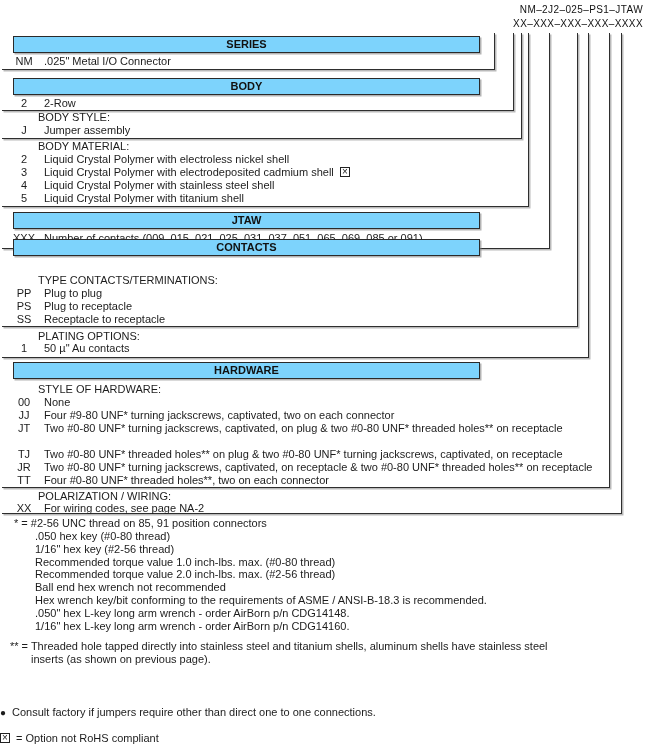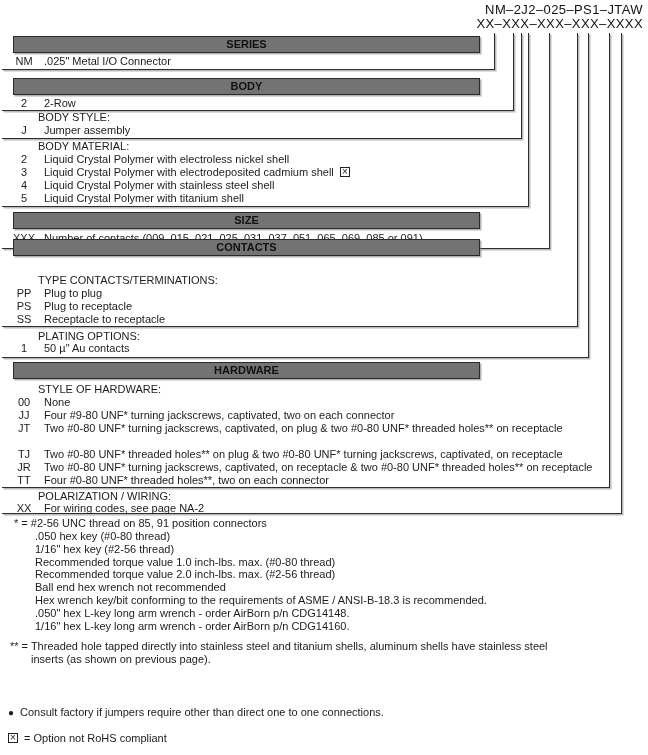--- a/index.html
+++ b/index.html
@@ -3,44 +3,44 @@
 <meta charset="utf-8">
 <style>
   html,body{margin:0;padding:0;background:#ffffff;}
   .page{
     position:relative;width:648px;height:755px;background:#ffffff;
     font-family:"Liberation Sans", sans-serif;font-size:11px;color:#1c1c1c;
     overflow:hidden;
   }
   
   .pn{position:absolute;top:3px;right:5px;text-align:right;
-      font-size:13px;letter-spacing:0.4px;line-height:13.5px;color:#111;}
+      font-size:10px;letter-spacing:0.4px;line-height:13.5px;color:#111;}
   
   .ls{position:absolute;left:2px;top:33px;
       border-right:1.3px solid #2e2e2e;border-bottom:1.3px solid #2e2e2e;
       box-shadow:1.5px 1.5px 0 rgba(130,130,130,0.55);}
   
-  .hdr{position:absolute;left:13px;width:465px;height:15px;background:#737373;
+  .hdr{position:absolute;left:13px;width:465px;height:15px;background:#7dd3fc;
        border:1.4px solid #2a2a2a;box-shadow:1.5px 1.5px 0 rgba(130,130,130,0.6);
        text-align:center;font-weight:bold;font-size:11px;line-height:15px;color:#111;}
   
   .row{position:absolute;left:0;width:640px;height:13px;line-height:13px;white-space:nowrap;margin-left:6px;}
   .code{position:absolute;left:0;width:36px;text-align:center;}
   .desc{position:absolute;left:38px;}
   .lbl{position:absolute;left:38px;height:13px;line-height:13px;white-space:nowrap;}
   
   .boxed-x{display:inline-block;position:relative;width:8px;height:8px;
            border:1px solid #222;vertical-align:-1px;margin-left:6px;}
   .boxed-x::before{content:"\00d7";position:absolute;left:0;top:0;width:8px;height:8px;
            font-size:10px;line-height:8px;text-align:center;color:#222;}
   
   .fn{position:absolute;white-space:nowrap;}
   .fn .sub{margin-left:21px;}
   .fn-line{line-height:12.85px;}
-  .bullet-line{position:absolute;left:8px;white-space:nowrap;}
+  .bullet-line{position:absolute;left:0;white-space:nowrap;}
   .bullet-glyph{font-size:10px;margin-right:6px;}
 </style>
 </head>
 <body>
 
 <div class="page">
 
   <div class="pn">
     <div>NM–2J2–025–PS1–JTAW</div>
     <div>XX–XXX–XXX–XXX–XXXX</div>
@@ -88,21 +88,21 @@
   <div class="row" style="top:179px">
     <span class="code">4</span>
     <span class="desc">Liquid Crystal Polymer with stainless steel shell</span>
   </div>
   <div class="row" style="top:192px">
     <span class="code">5</span>
     <span class="desc">Liquid Crystal Polymer with titanium shell</span>
   </div>
 
   <div class="hdr" style="top:212px">
-    <span>SIZE</span>
+    <span>JTAW</span>
   </div>
   <div class="row" style="top:232px">
     <span class="code">XXX</span>
     <span class="desc">Number of contacts (009, 015, 021, 025, 031, 037, 051, 065, 069, 085 or 091)</span>
   </div>
 
   <div class="hdr" style="top:239px">
     <span>CONTACTS</span>
   </div>
   <div class="lbl" style="top:274px">TYPE CONTACTS/TERMINATIONS:</div>

